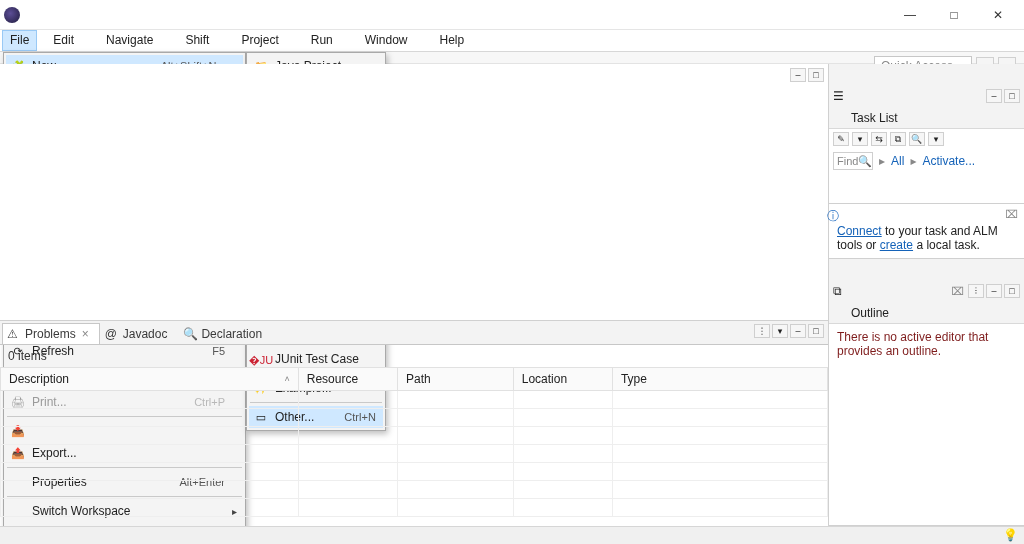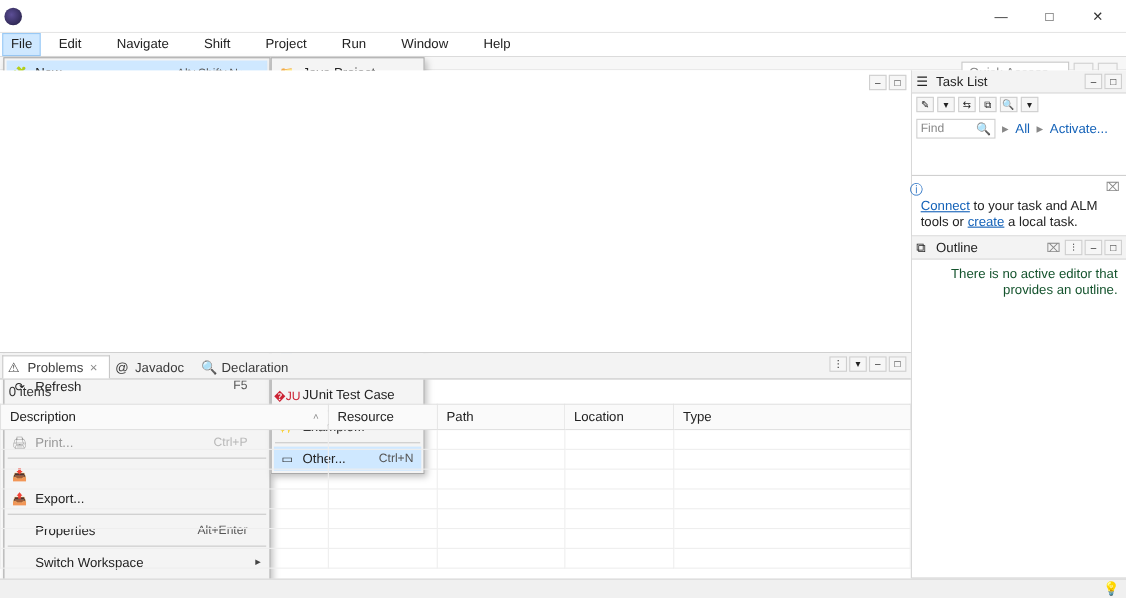--- a/index.html
+++ b/index.html
@@ -50,30 +50,30 @@
   .bottom-views .status{padding:4px 8px; color:#333;}
   table.problems{width:100%; border-collapse:collapse;}
   table.problems th{ text-align:left; font-weight:normal; padding:4px 8px; border:1px solid #e1e1e1; background:#fafafa; font-size:12px; position:relative;}
   table.problems td{height:18px; border:1px solid #eee;}
   .sort-caret{position:absolute; right:8px; top:6px; font-size:9px; color:#888;}
   
   .rightcol{width:195px; display:flex; flex-direction:column; background:#fff;}
   .panel{border-bottom:1px solid #d0d0d0;}
   .panel .hdr{display:flex; align-items:center; background:#f3f3f3; border-bottom:1px solid #d9d9d9; padding:3px 4px; gap:4px;}
   .panel .hdr .ticon{width:14px;height:14px;}
-  .panel .hdr .ttl{flex:1; font-size:12px;}
+  .panel .hdr .ttl{flex:1; font-size:12px;margin-top:44px;}
   .panel .hdr .ctrl{display:flex; gap:2px;}
   .task-tools{display:flex; gap:3px; padding:3px 4px; flex-wrap:wrap;}
   .find-row{display:flex; align-items:center; gap:6px; padding:3px 4px;}
-  .find-box{border:1px solid #cfcfcf; width:72px; height:18px; display:flex; align-items:center; justify-content:space-between; padding:0 3px; color:#888; font-size:11px;}
+  .find-box{border:1px solid #cfcfcf; width:40px; height:18px; display:flex; align-items:center; justify-content:space-between; padding:0 3px; color:#888; font-size:11px;}
   .lnk{color:#1462b8; cursor:pointer;}
   .mylyn{padding:6px 8px; position:relative;}
   .mylyn .mtitle{color:#1462b8; font-weight:bold; font-size:13px;}
   .mylyn .pin{position:absolute; right:6px; top:4px; color:#888; font-size:11px;}
-  .outline-body{padding:6px 8px; color:#14532d;text-align:right;}
+  .outline-body{padding:6px 8px; color:#7f1d1d;}
   
   .statusbar{position:absolute; left:0; right:0; bottom:0; height:18px; background:#f0f0f0; border-top:1px solid #d6d6d6;}
   .statusbar .bulb{position:absolute; right:6px; top:1px; color:#d6b200;}
 </style>
 </head>
 <body>
 
 <div class="titlebar">
   <div class="app-icon"></div>
   <div class="spacer"></div>

